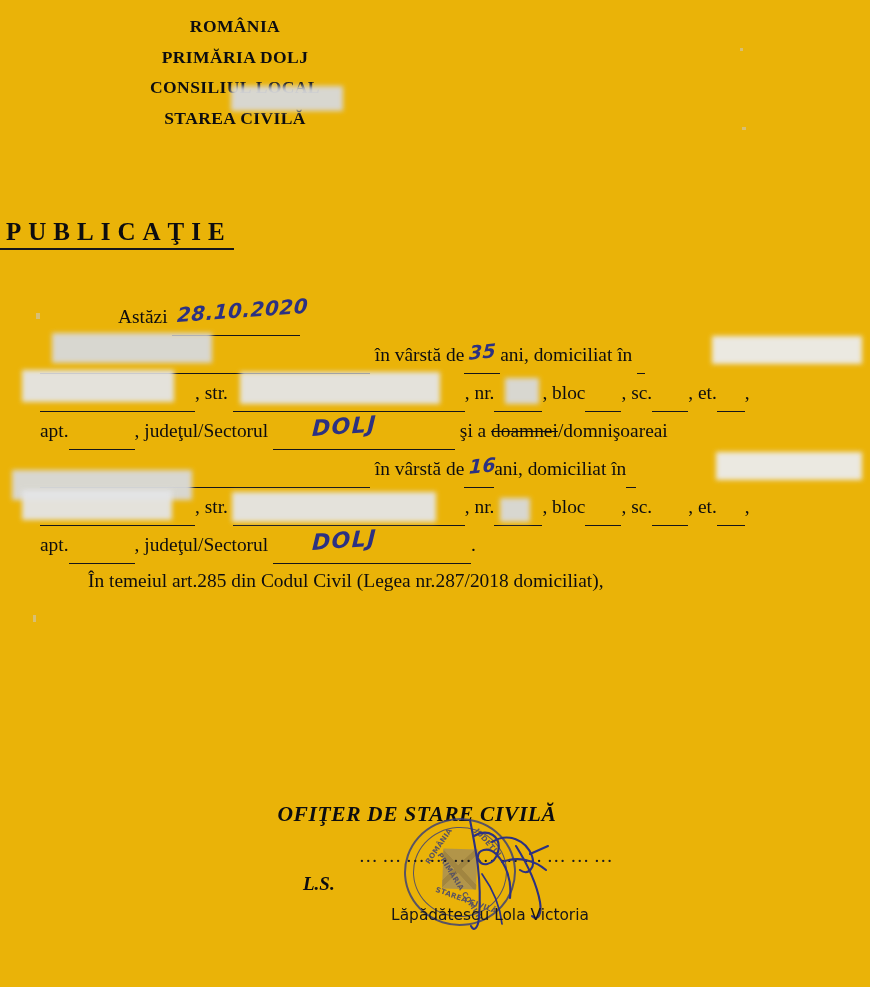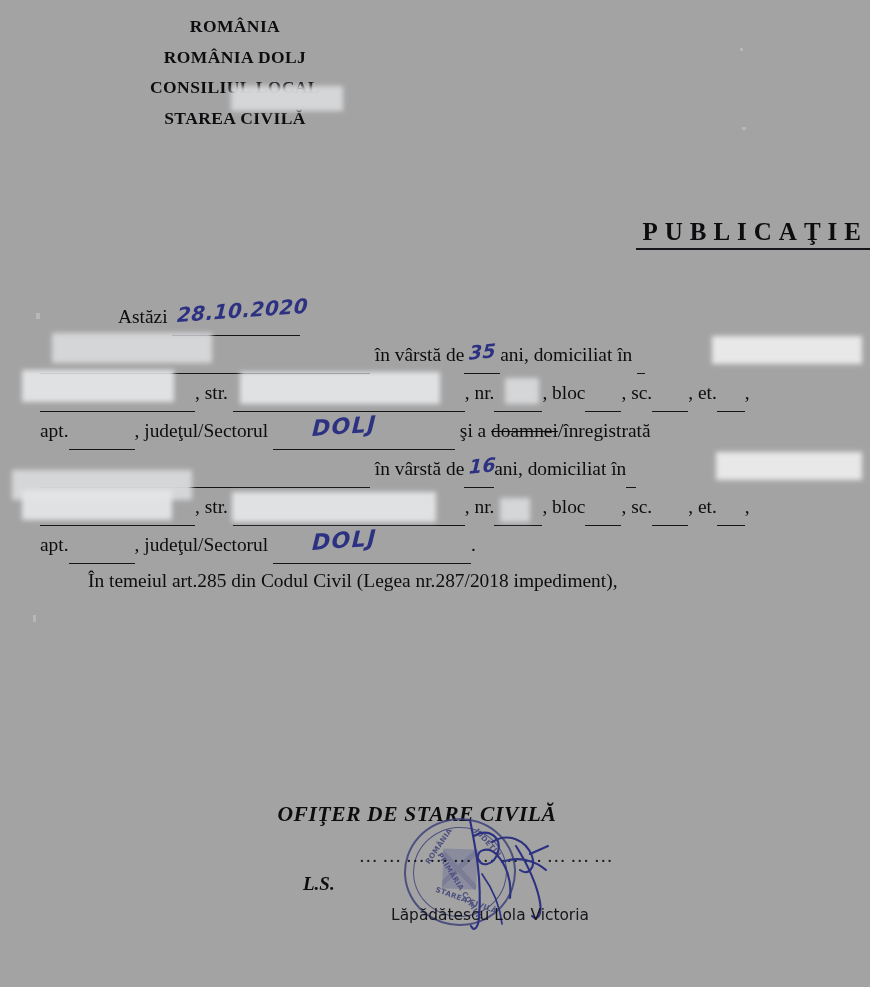--- a/index.html
+++ b/index.html
@@ -13,21 +13,21 @@
     position: relative;
     overflow: hidden;
     font-family: "Liberation Serif", "DejaVu Serif", serif;
     color: #0d0d10;
     -webkit-font-smoothing: antialiased;
   }
 
   .page {
     position: absolute;
     inset: 0;
-    background: #a3a3a3;
+    background: #eab308;
   }
 
   
   .header {
     position: absolute;
     left: 0;
     top: 18px;
     width: 470px;
     text-align: center;
   }
@@ -43,21 +43,21 @@
     position: relative;
     display: inline-block;
   }
 
   
   .title {
     position: absolute;
     left: 0;
     top: 218px;
     width: 870px;
-    text-align: right;
+    text-align: left;
   }
   .title span {
     font-weight: bold;
     font-size: 25px;
     letter-spacing: 7px;
     border-bottom: 2.2px solid #15151a;
     padding: 0 2px 3px 6px;
   }
 
   
@@ -273,21 +273,21 @@
     opacity: .55;
   }
 </style>
 </head>
 <body>
 
 <div class="page">
 
   <div class="header">
     <div>ROMÂNIA</div>
-    <div>ROMÂNIA DOLJ</div>
+    <div>PRIMĂRIA DOLJ</div>
     <div class="hdr-consiliu">CONSILIUL LOCAL</div>
     <div>STAREA CIVILĂ</div>
   </div>
   <div class="redact" style="left:231px; top:86px; width:112px; height:25px;"></div>
 
   <div class="title">
     <span>PUBLICAŢIE</span>
   </div>
 
   <div class="body">
@@ -318,21 +318,21 @@
       <span>et.</span><span class="u" style="width:28px;"></span>,
     </div>
 
     <div class="line">
       <span>apt.</span><span class="u" style="width:66px;"></span>,
       <span>judeţul/Sectorul</span>
       <span class="hw-slot" style="width:182px;">
         <span class="hw hw-jud" style="left:38px;">DOLJ</span>
       </span>
       <span>şi a</span>
-      <span class="strike">doamnei</span><span>/</span><span>înregistrată</span>
+      <span class="strike">doamnei</span><span>/</span><span>domnişoareai</span>
     </div>
 
     <div class="line">
       <span class="u" style="width:330px;"></span>
       <span>în vârstă de</span><span class="hw-slot" style="width:30px;">
         <span class="hw hw-age">16</span>
       </span><b>ani,</b>
       <span>domiciliat în</span><span class="u" style="width:10px;"></span>
     </div>
 
@@ -354,21 +354,21 @@
       </span><span>.</span>
     </div>
   </div>
 
   <div class="legal">
     <span>În temeiul art.</span><b>285</b>
     <span>din</span>
     <b>Codul Civil</b>
     <b>(</b><b>Legea</b>
     <span>nr.287/2018</span>
-    <span>impediment),</span>
+    <span>domiciliat),</span>
   </div>
 
 
 
   <div class="sig-title">OFIŢER DE STARE CIVILĂ</div>
 
   <div class="stamp">
     <div class="stamp-arms"></div>
     <div class="stamp-txt">
       <span class="st-ro">ROMÂNIA</span>

